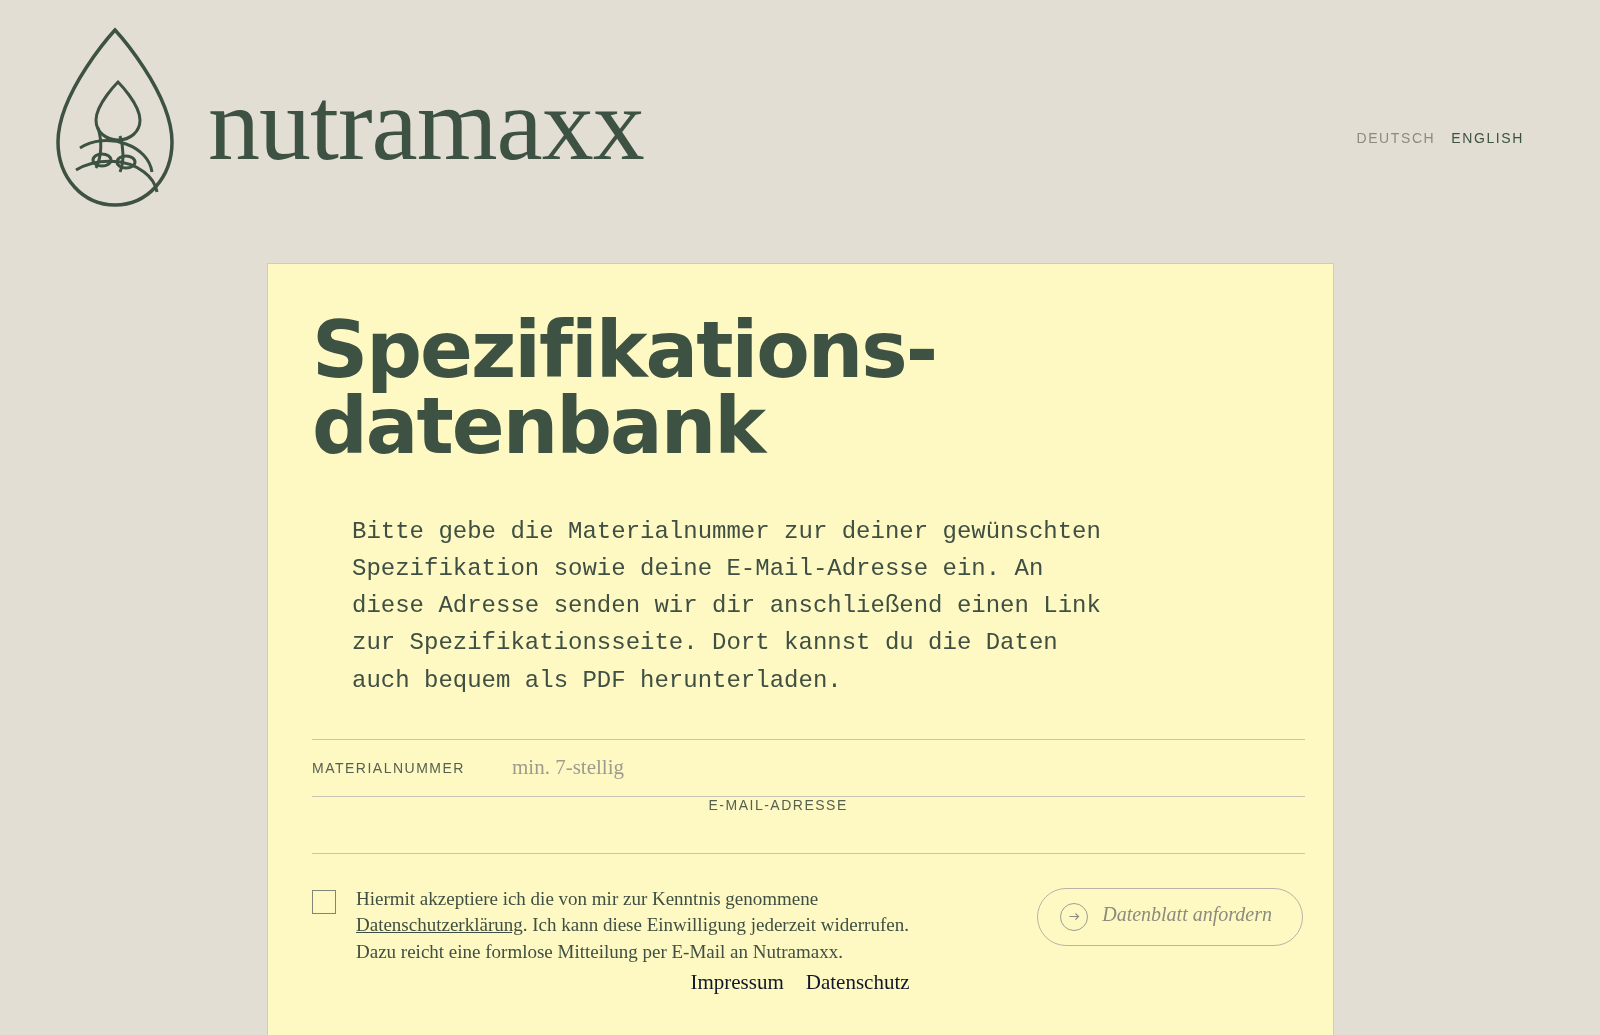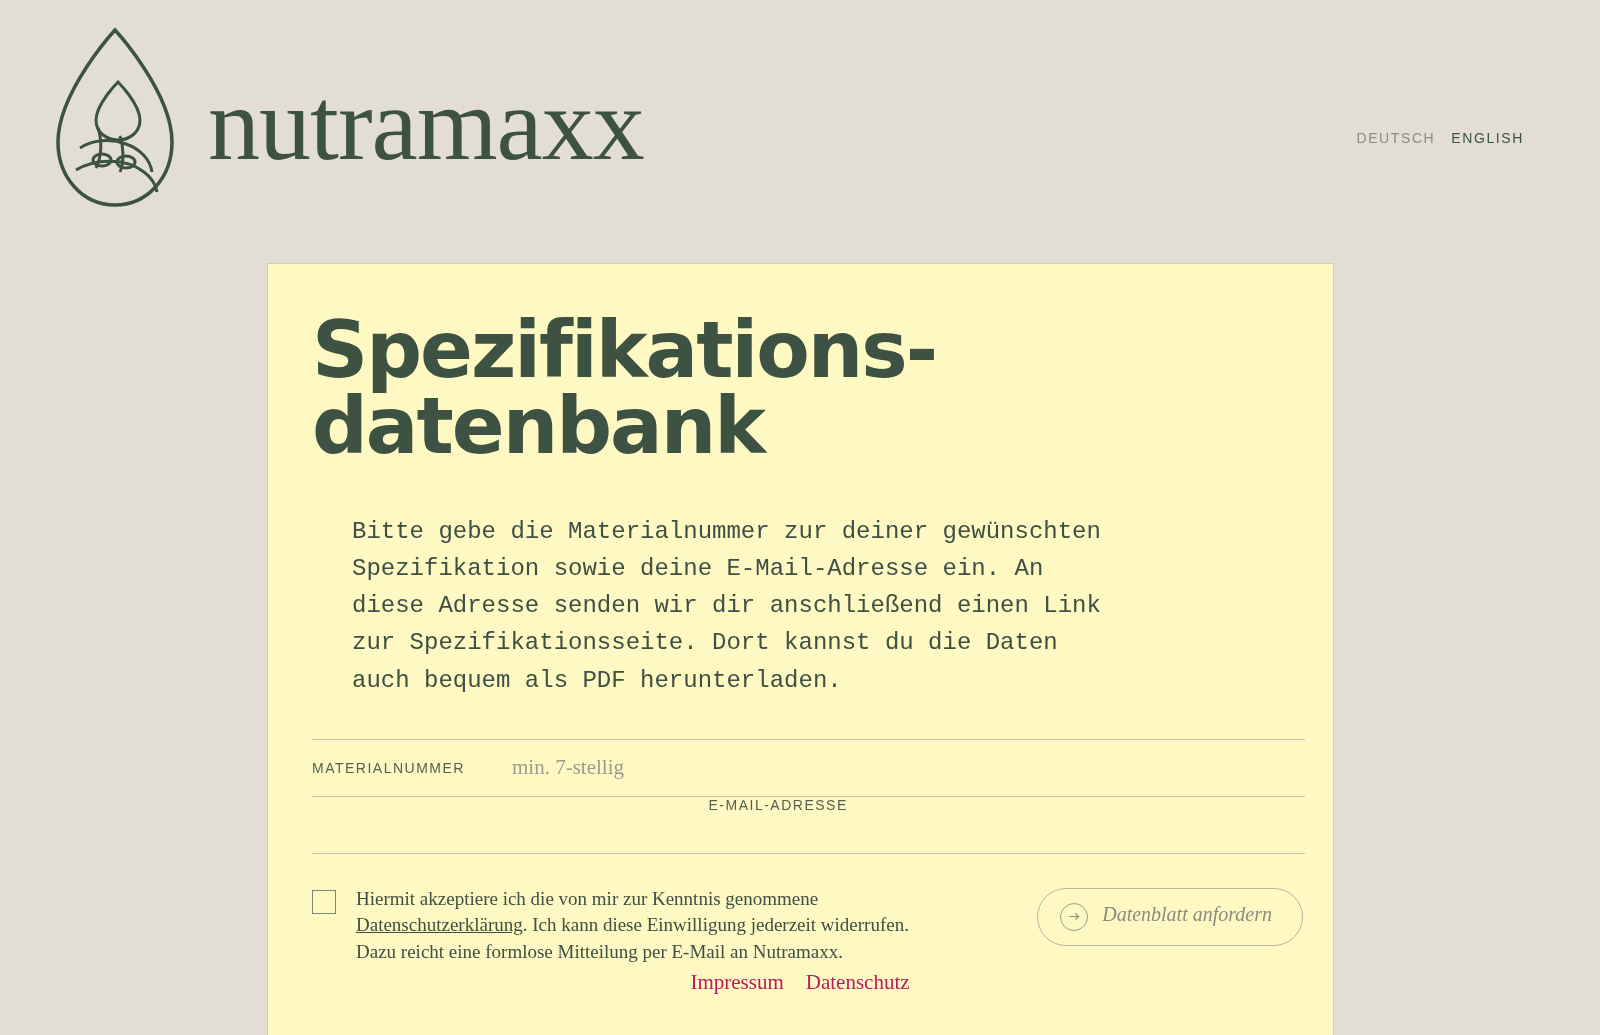--- a/index.html
+++ b/index.html
@@ -207,21 +207,21 @@
     top: 970px;
     width: 1600px;
     display: flex;
     justify-content: center;
     gap: 22px;
     font-family: "Liberation Serif", serif;
     font-size: 21px;
     color: #3f4f43;
   }
   .footer a {
-    color: #be185d;
+    color: #0f172a;
     text-decoration: none;
     cursor: pointer;
   }
 </style>
 </head>
 <body>
 
 <div class="header">
   <div class="brand">
     <svg class="logo-mark" viewBox="0 0 150 200" fill="none">

